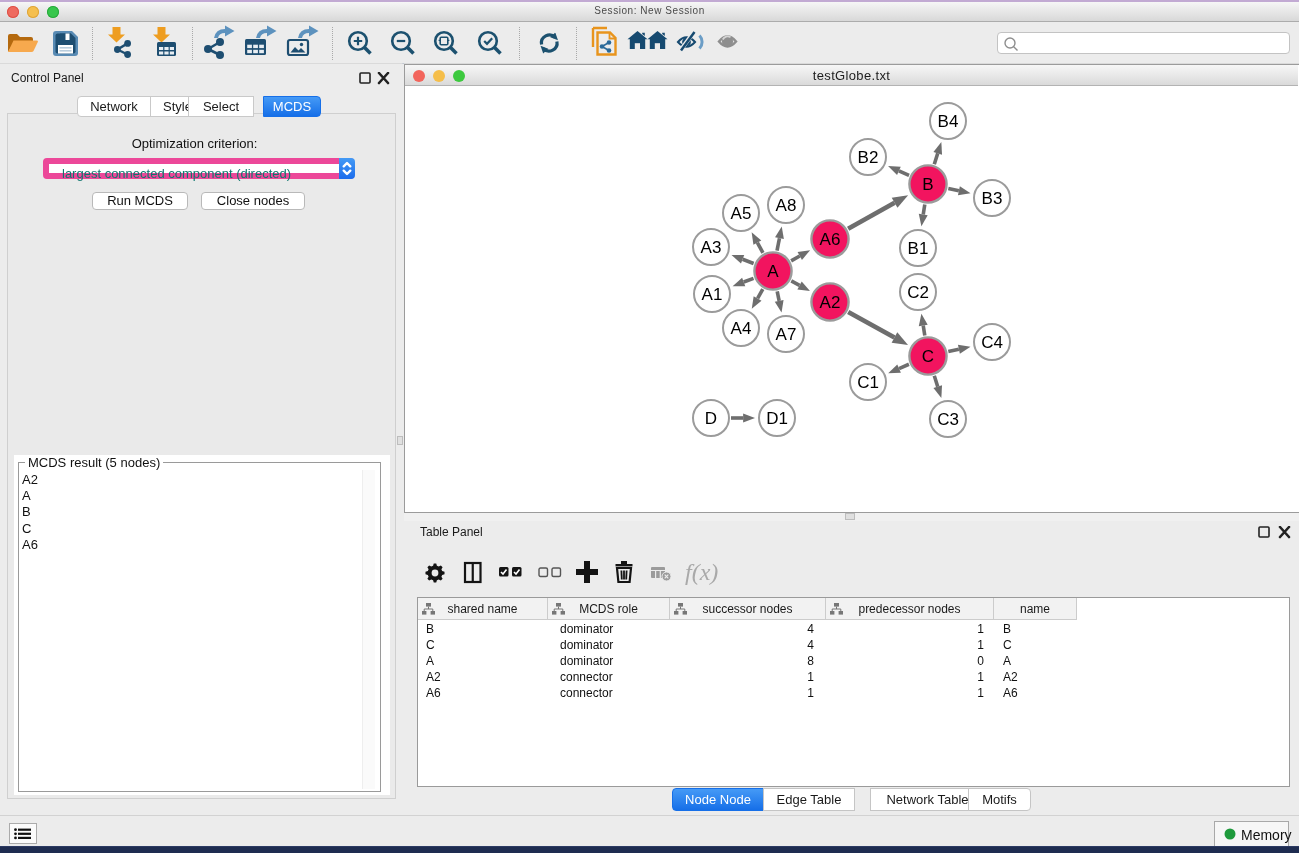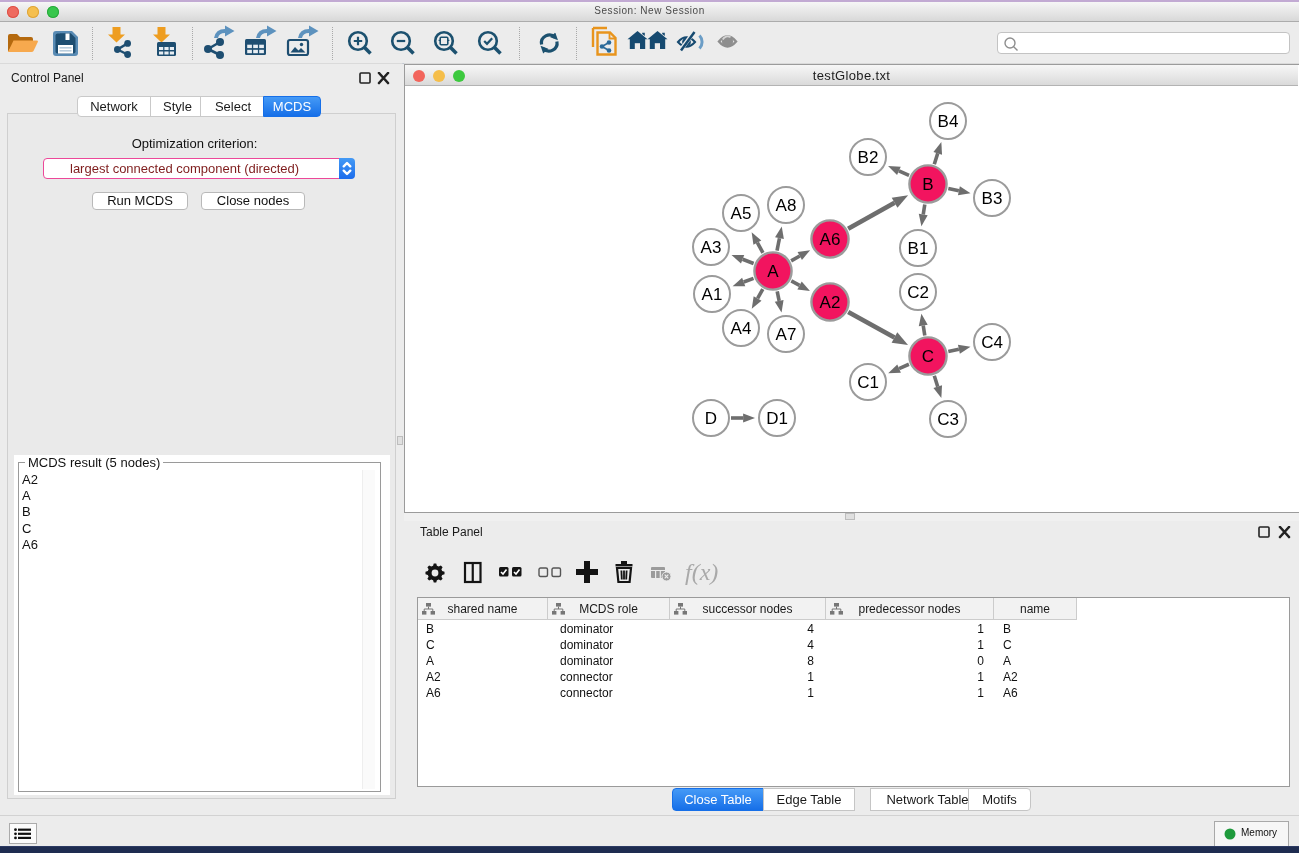--- a/index.html
+++ b/index.html
@@ -22,22 +22,22 @@
 #searchbox { left:997px; top:32px; width:293px; height:22px; background:#fff;
   border:1px solid #c3c3c3; border-radius:4px; }
 
 #cp-title { left:11px; top:71px; font-size:12px; color:#1a1a1a; }
 .tab { position:absolute; top:96px; height:21px; background:#fff; border:1px solid #c9c9c9;
   font-size:13px; color:#1a1a1a; text-align:center; line-height:20px; }
 #cp-body { left:7px; top:113px; width:389px; height:686px; background:#eaeaea;
   border:1px solid #cfcfcf; }
 #opt-label { left:0; width:389px; top:136px; text-align:center; font-size:13px; color:#111; }
 #combo { left:43px; top:158px; width:311px; height:21px; background:#fff;
-  border:1px solid #ec4899; border-radius:4px; font-size:13px; color:#7f1d1d;
-  text-align:left; padding-left:26px; line-height:19px; }
+  border:6px solid #ec4899; border-radius:4px; font-size:13px; color:#0f766e;
+  text-align:left; padding-left:13px; line-height:19px; }
 #combo-btn { left:339px; top:158px; width:16px; height:21px; border-radius:0 4px 4px 0;
   background:linear-gradient(#449af5,#1c6cec); }
 .btn { position:absolute; height:18px; background:#fff; border:1px solid #b9b9b9;
   border-radius:4px; font-size:13px; color:#111; text-align:center; line-height:16px; }
 #mcds-pane { left:14px; top:455px; width:376px; height:340px; background:#fff; }
 #mcds-box { left:18px; top:462px; width:363px; height:330px; border:1px solid #9a9a9a; }
 #mcds-label { left:25px; top:455px; font-size:13px; color:#111; background:#fff; padding:0 3px; }
 #mcds-list { left:22px; top:472px; font-size:13px; color:#111; line-height:16.2px; }
 #mcds-scroll { left:362px; top:470px; width:13px; height:319px; background:#fafafa; border-left:1px solid #eee; }
 
@@ -56,21 +56,21 @@
   border-right:1px solid #cccccc; border-bottom:1px solid #cccccc;
   font-size:12px; color:#1a1a1a; text-align:center; line-height:22px; }
 .td { position:absolute; font-size:12px; color:#111; height:16px; line-height:16px; }
 
 .btab { position:absolute; top:788px; height:23px; background:#fff; border:1px solid #c5c5c5;
   font-size:13px; color:#1a1a1a; text-align:center; line-height:22px; }
 
 #statusbar { left:0; top:815px; width:1299px; height:32px; border-top:1px solid #d2d2d2; }
 #listbtn { left:9px; top:823px; width:28px; height:21px; background:#fbfbfb; border:1px solid #ababab; }
 #membtn { left:1214px; top:821px; width:75px; height:28px; background:#f6f6f6;
-  border:1px solid #a8a8a8; font-size:10px; color:#111; }
+  border:1px solid #a8a8a8; font-size:14px; color:#111; }
 </style>
 </head>
 <body>
 <div class="abs" id="desktop-top"></div>
 
 <div class="abs" id="titlebar">
   <div class="tl" style="left:7px;background:#ee6a5f;box-shadow:inset 0 0 0 1px #dd5147;"></div>
   <div class="tl" style="left:27px;background:#f5bf4e;box-shadow:inset 0 0 0 1px #dea439;"></div>
   <div class="tl" style="left:47px;background:#37c64c;box-shadow:inset 0 0 0 1px #2aa83c;"></div>
   <div class="title">Session: New Session</div>
@@ -220,21 +220,21 @@
   </svg>
 
 <div class="abs" id="cp-title">Control Panel</div>
 <svg class="abs" style="left:359px;top:72px" width="32" height="13">
   <rect x="1" y="1" width="10" height="10" fill="none" stroke="#222" stroke-width="1.6" rx="1"></rect>
   <path d="M20 1 L29 11 M29 1 L20 11" stroke="#222" stroke-width="2.6" stroke-linecap="round"></path>
 </svg>
 <div class="abs" id="cp-body"></div>
 <div class="abs tab" style="left:77px;width:74px;border-radius:4px 0 0 4px;">Network</div>
 <div class="abs tab" style="left:150px;width:55px;">Style</div>
-<div class="abs tab" style="left:200px;width:66px;">Select</div>
+<div class="abs tab" style="left:188px;width:66px;">Select</div>
 <div class="abs tab" style="left:263px;width:58px;border-radius:0 4px 4px 0;background:linear-gradient(#459af6,#166fe8);border-color:#166fe8;color:#fff;">MCDS</div>
 <div class="abs" id="opt-label">Optimization criterion:</div>
 <div class="abs" id="combo">largest connected component (directed)</div>
 <div class="abs" id="combo-btn">
   <svg width="16" height="21">
     <path d="M4.7 8.3 L8 5 L11.3 8.3" fill="none" stroke="#fff" stroke-width="2.4" stroke-linecap="round" stroke-linejoin="round"></path>
     <path d="M4.7 12.7 L8 16 L11.3 12.7" fill="none" stroke="#fff" stroke-width="2.4" stroke-linecap="round" stroke-linejoin="round"></path>
   </svg>
 </div>
 <div class="abs btn" style="left:92px;top:192px;width:96px;">Run MCDS</div>
@@ -436,21 +436,21 @@
     <div class="td" style="left:252px;top:71px;width:144px;text-align:right;">1</div>
     <div class="td" style="left:408px;top:71px;width:158px;text-align:right;">1</div>
     <div class="td" style="left:585px;top:71px;">A2</div>
     <div class="td" style="left:8px;top:87px;">A6</div>
     <div class="td" style="left:142px;top:87px;">connector</div>
     <div class="td" style="left:252px;top:87px;width:144px;text-align:right;">1</div>
     <div class="td" style="left:408px;top:87px;width:158px;text-align:right;">1</div>
     <div class="td" style="left:585px;top:87px;">A6</div>
   </div>
 
-<div class="abs btab" style="left:672px;width:92px;border-radius:4px 0 0 4px;background:linear-gradient(#459af6,#166fe8);border-color:#166fe8;color:#fff;">Close Table</div>
+<div class="abs btab" style="left:672px;width:92px;border-radius:4px 0 0 4px;background:linear-gradient(#459af6,#166fe8);border-color:#166fe8;color:#fff;">Node Node</div>
 <div class="abs btab" style="left:763px;width:92px;">Edge Table</div>
 <div class="abs btab" style="left:854px;width:115px;margin-left:16px;">Network Table</div>
 <div class="abs btab" style="left:968px;width:63px;border-radius:0 4px 4px 0;">Motifs</div>
 
 <div class="abs" id="statusbar"></div>
 <div class="abs" id="listbtn">
   <svg width="26" height="19">
     <circle cx="5.5" cy="5.7" r="1.4" fill="#111"></circle>
       <rect x="8" y="4.6" width="13" height="2.2" fill="#111"></rect>
     <circle cx="5.5" cy="9.8" r="1.4" fill="#111"></circle>

